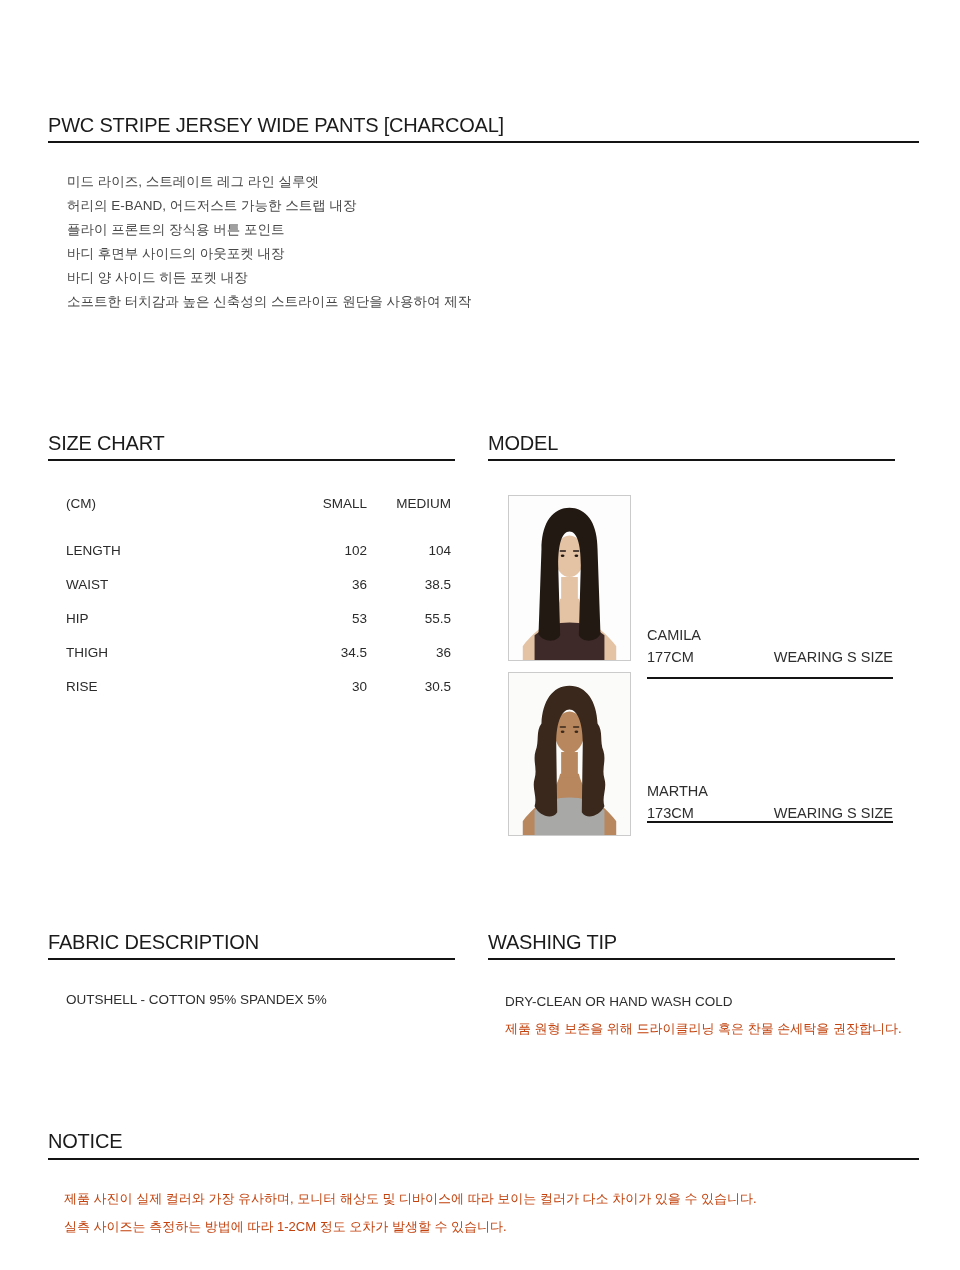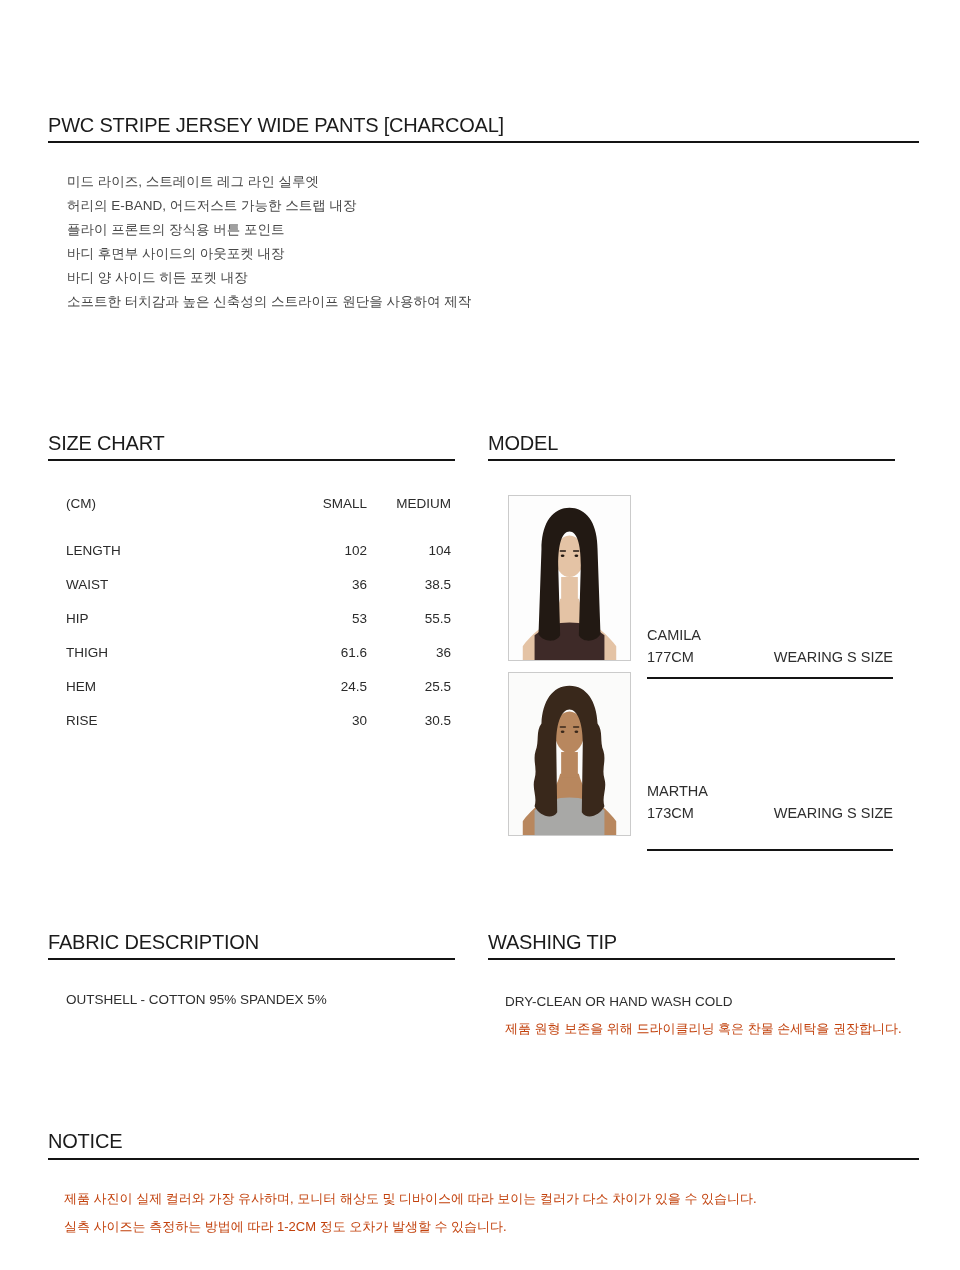--- a/index.html
+++ b/index.html
@@ -108,27 +108,22 @@
       <span class="v1">36</span>
       <span class="v2">38.5</span>
     </div>
     <div class="srow">
       <span class="lbl">HIP</span>
       <span class="v1">53</span>
       <span class="v2">55.5</span>
     </div>
     <div class="srow">
       <span class="lbl">THIGH</span>
-      <span class="v1">61.6</span>
+      <span class="v1">34.5</span>
       <span class="v2">36</span>
-    </div>
-    <div class="srow">
-      <span class="lbl">HEM</span>
-      <span class="v1">24.5</span>
-      <span class="v2">25.5</span>
     </div>
     <div class="srow">
       <span class="lbl">RISE</span>
       <span class="v1">30</span>
       <span class="v2">30.5</span>
     </div>
   </div>
 
   <div class="abs h2" style="left:488px; top:432px;">MODEL</div>
   <div class="abs rule" style="left:488px; top:459px; width:407px;"></div>
@@ -176,21 +171,21 @@
       <path d="M61.5,13 C44,13 34,29 33,51 C27,59 31,69 27,79 C24,89 29,97 26,107 C23,117 29,125 26,135 C31,145 44,149 49,141 L48,71 C48,49 54,37 61.5,37 C69,37 75,49 75,71 L74,141 C79,149 92,145 97,135 C94,125 100,117 97,107 C94,97 99,89 96,79 C92,69 96,59 90,51 C89,29 79,13 61.5,13 Z"></path>
     </g>
     <g fill="#39281b">
       <rect x="51.5" y="54" width="6.5" height="1.4" rx="0.7"></rect>
       <rect x="65" y="54" width="6.5" height="1.4" rx="0.7"></rect>
       <ellipse cx="54.5" cy="59.5" rx="1.9" ry="1.3"></ellipse>
       <ellipse cx="68.5" cy="59.5" rx="1.9" ry="1.3"></ellipse>
     </g>
   </svg>
 
-  <div class="minfo" style="top:782px; padding-bottom:28px;">
+  <div class="minfo" style="top:782px; padding-bottom:0;">
     <div class="mname">MARTHA</div>
     <div class="mrow">
       <span>173CM</span>
       <span class="mwear">WEARING S SIZE</span>
     </div>
   </div>
 
   <div class="abs h2" style="left:48px; top:931px;">FABRIC DESCRIPTION</div>
   <div class="abs rule" style="left:48px; top:958px; width:407px;"></div>
   <div class="abs body-en" style="left:66px; top:992px;">OUTSHELL - COTTON 95% SPANDEX 5%</div>

